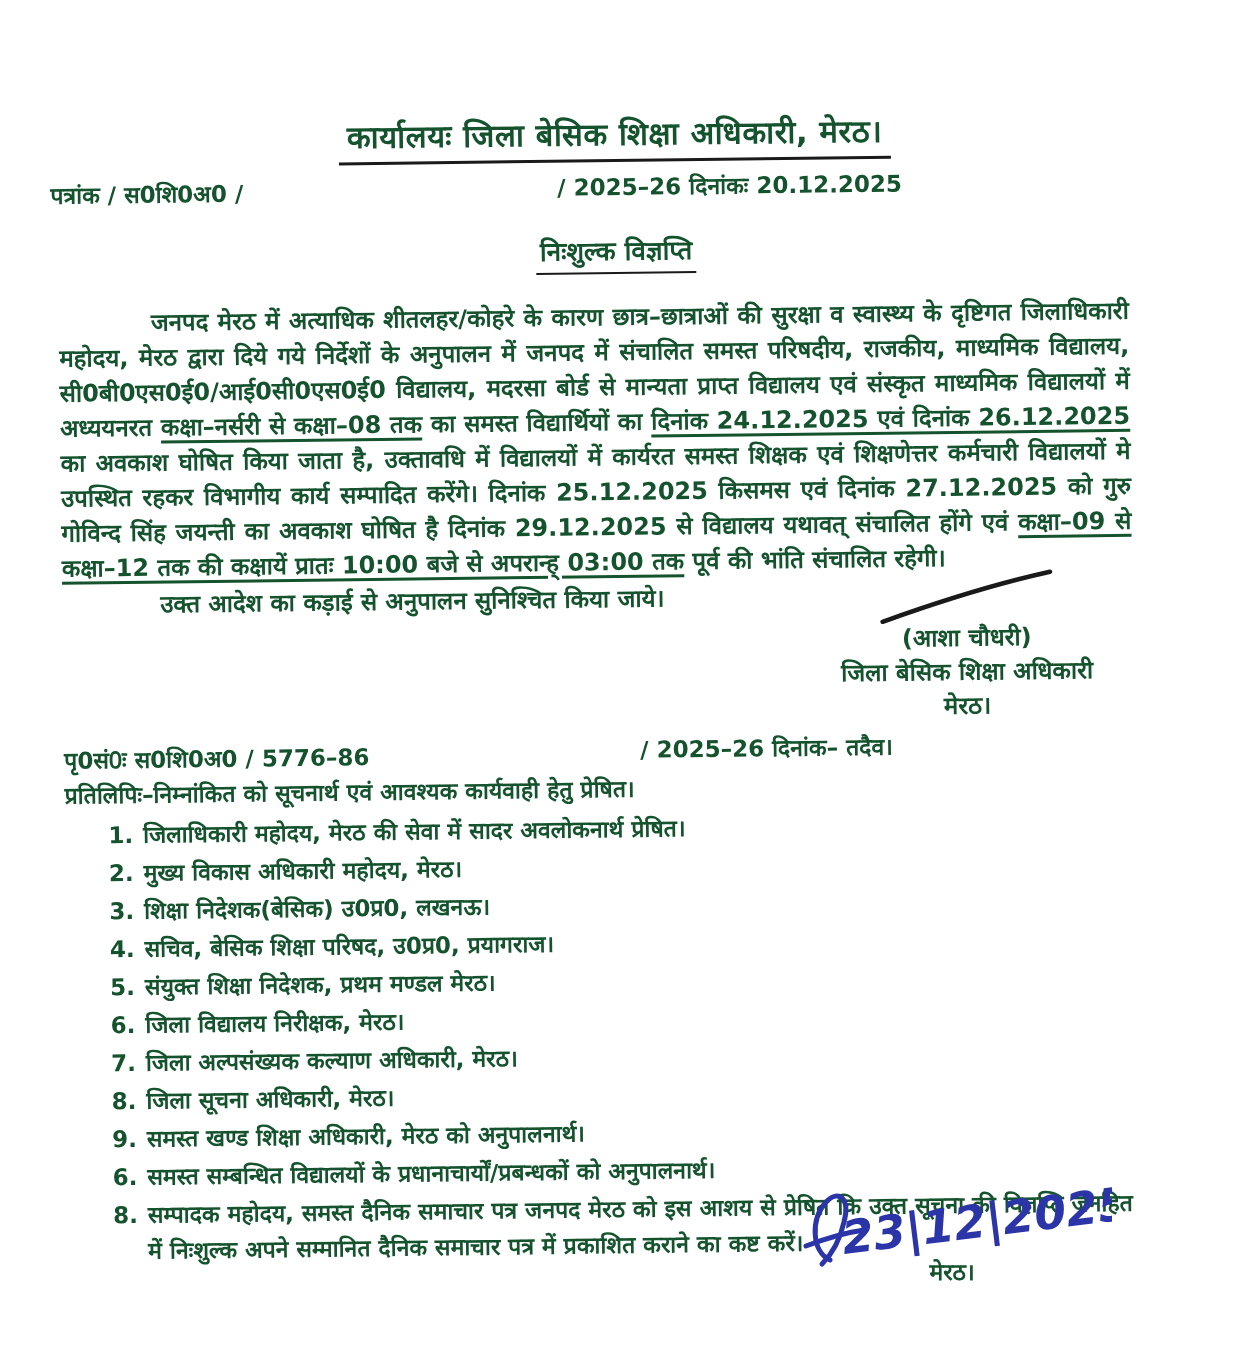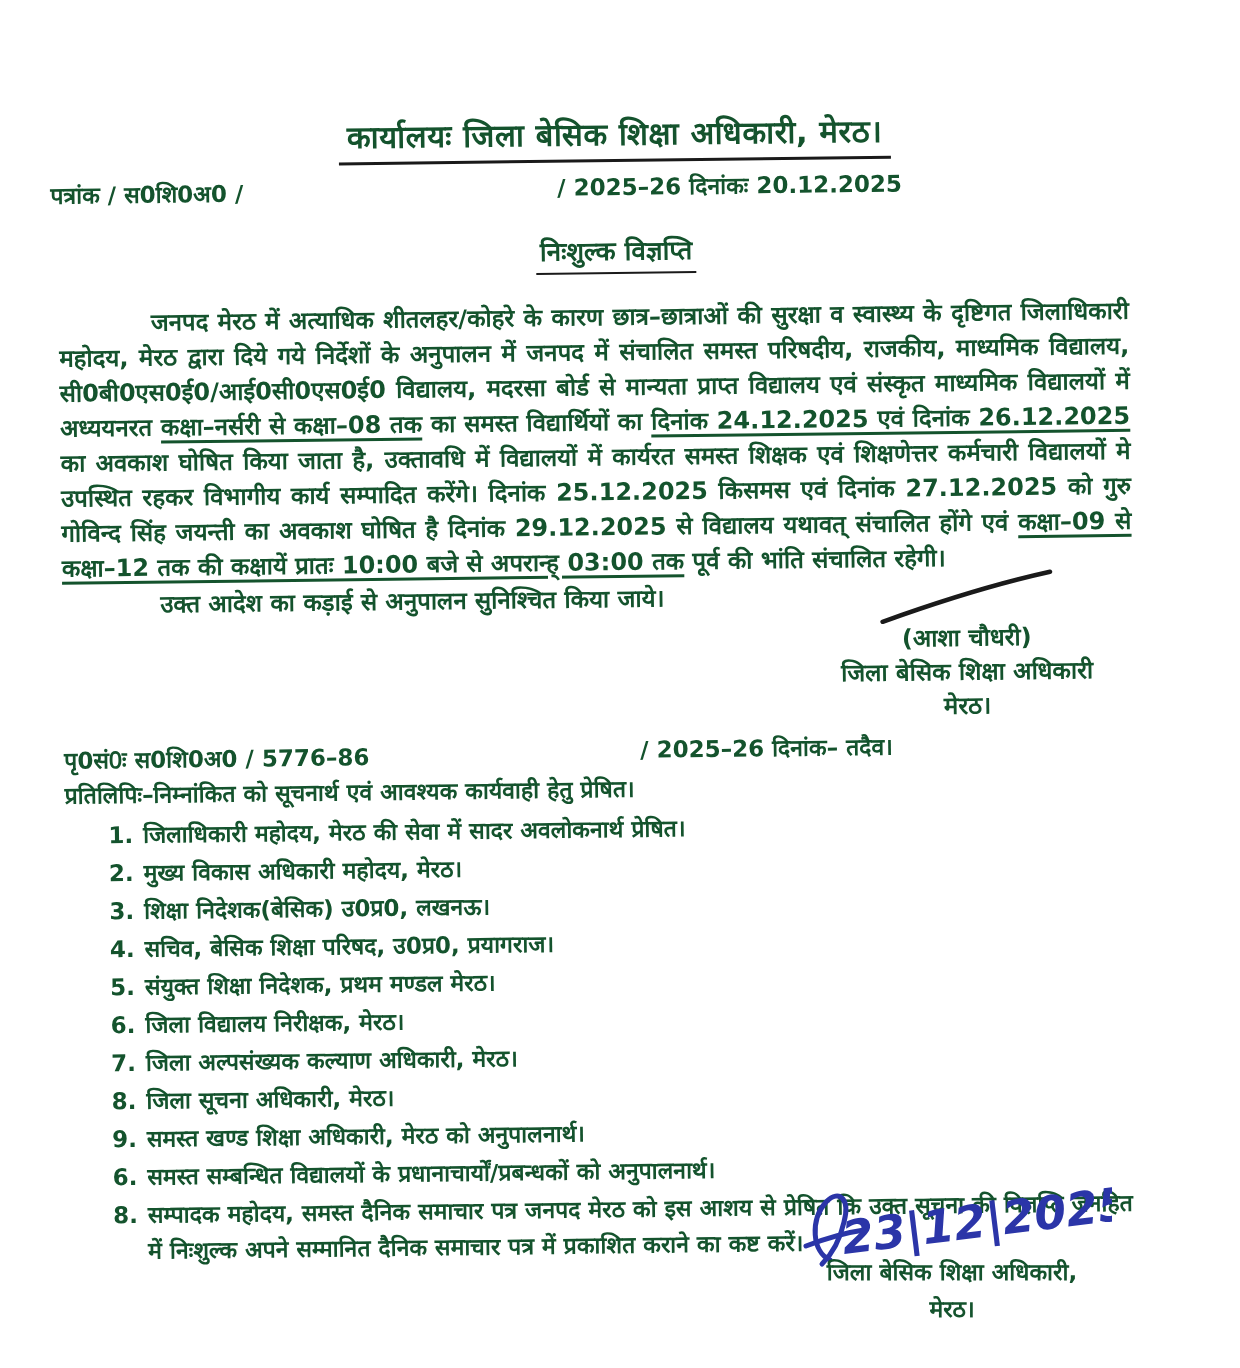--- a/index.html
+++ b/index.html
@@ -184,16 +184,15 @@
   </div>
 
   <div class="sig-foot">
     <svg width="320" height="96" viewBox="0 0 320 96">
       <g stroke="#2b35a8" fill="none" stroke-linecap="round">
         <path d="M38,78 C20,70 18,38 34,20 C48,6 58,18 52,40 C48,58 40,72 30,82" stroke-width="5"></path>
         <path d="M14,64 C40,54 58,50 72,48" stroke-width="5"></path>
       </g>
       <text x="52" y="72" font-size="46" font-style="italic" font-weight="700" fill="#2b35a8" transform="rotate(-7 52 72)">23|12|2025</text>
     </svg>
-    <div>जिला बेसिक शिक्षा अधिकारी,</div>
     <div>मेरठ।</div>
   </div>
 </div>
 
 </body></html>

